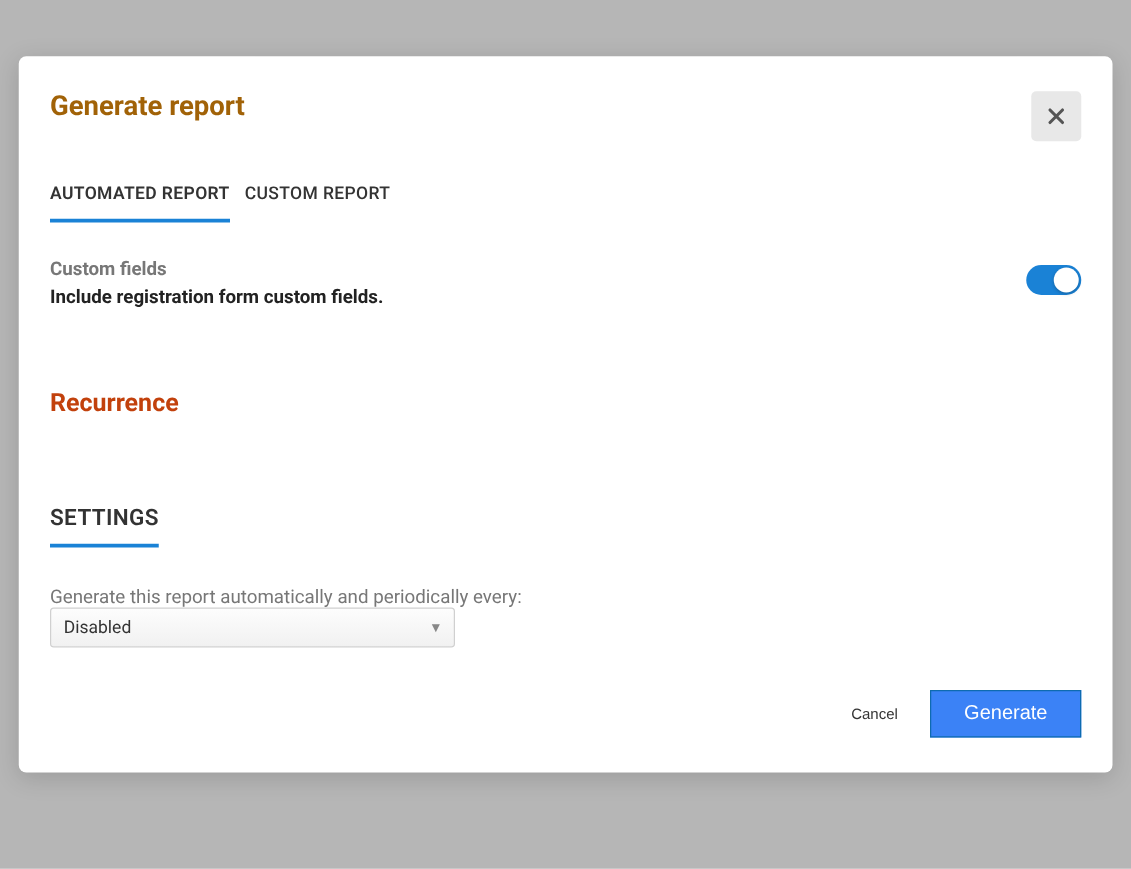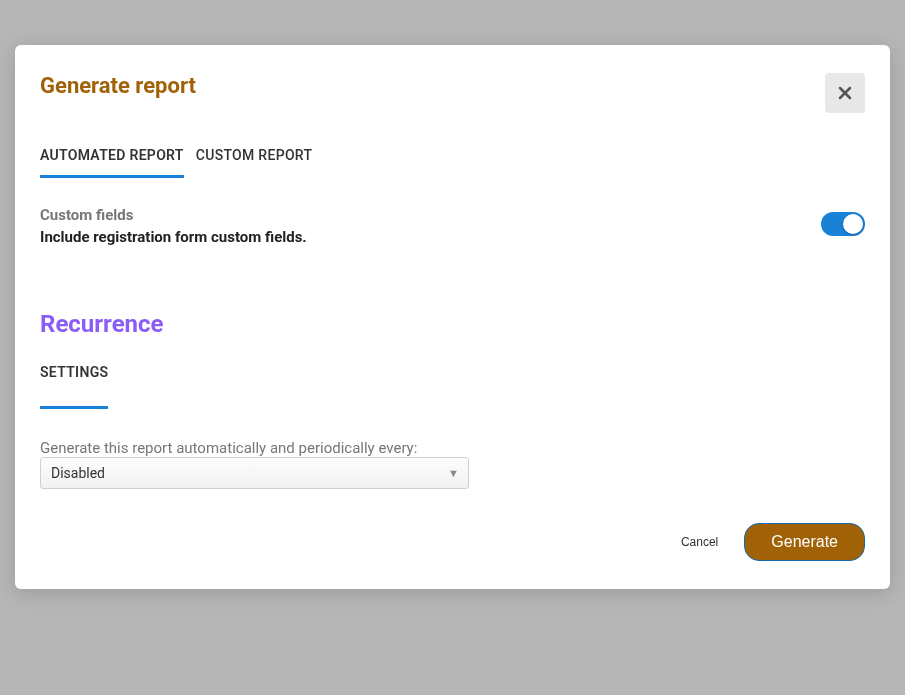--- a/index.html
+++ b/index.html
@@ -105,52 +105,53 @@
       position: absolute;
       top: 2px;
       right: 2px;
       width: 20px;
       height: 20px;
       background: #fff;
       border-radius: 50%;
       box-shadow: 0 1px 3px rgba(0,0,0,0.25);
     }
     .section-title {
-      font-size: 24px;
+      font-size: 20px;
       font-weight: 700;
-      color: #8b5cf6;
+      color: #c2410c;
       margin-bottom: 18px;
     }
     .sub-tabs {
       display: flex;
       gap: 28px;
       margin-bottom: 30px;
     }
     .sub-tab {
-      font-size: 14px;
+      font-size: 18px;
       font-weight: 500;
       letter-spacing: 0.3px;
       color: #333;
-      padding: 8px 0 26px 0;
+      padding: 8px 0 10px 0;
       cursor: pointer;
       border-bottom: 3px solid transparent;
       text-transform: uppercase;
+      margin-top: 44px;
     }
     .sub-tab.active {
       border-bottom-color: #1a82d6;
       font-weight: 600;
     }
     .recurrence-label {
       font-size: 15px;
       color: #777;
       margin-bottom: 0;
     }
     .select-wrapper {
       position: relative;
-      width: 429px;
+      width: 324px;
       text-align: center;
     }
     .select-box {
       width: 100%;
       height: 32px;
       background: linear-gradient(#fdfdfd, #f1f1f1);
       border: 1px solid #d0d0d0;
       border-radius: 3px;
       padding: 0 30px 0 10px;
       font-size: 14px;
@@ -177,26 +178,26 @@
     }
     .btn-cancel {
       background: none;
       border: none;
       font-size: 12px;
       color: #333;
       cursor: pointer;
       padding: 8px 4px;
     }
     .btn-primary {
-      background: #a16207;
+      background: #3b82f6;
       border: 1px solid #0e6bb0;
       color: #fff;
       font-size: 16px;
       padding: 9px 26px;
-      border-radius: 15px;
+      border-radius: 0;
       cursor: pointer;
     }
   </style>
 </head>
 <body>
 
 <div class="modal">
   <div class="modal-header">
     <h2 class="modal-title">Generate report</h2>
     <button class="close-btn">

